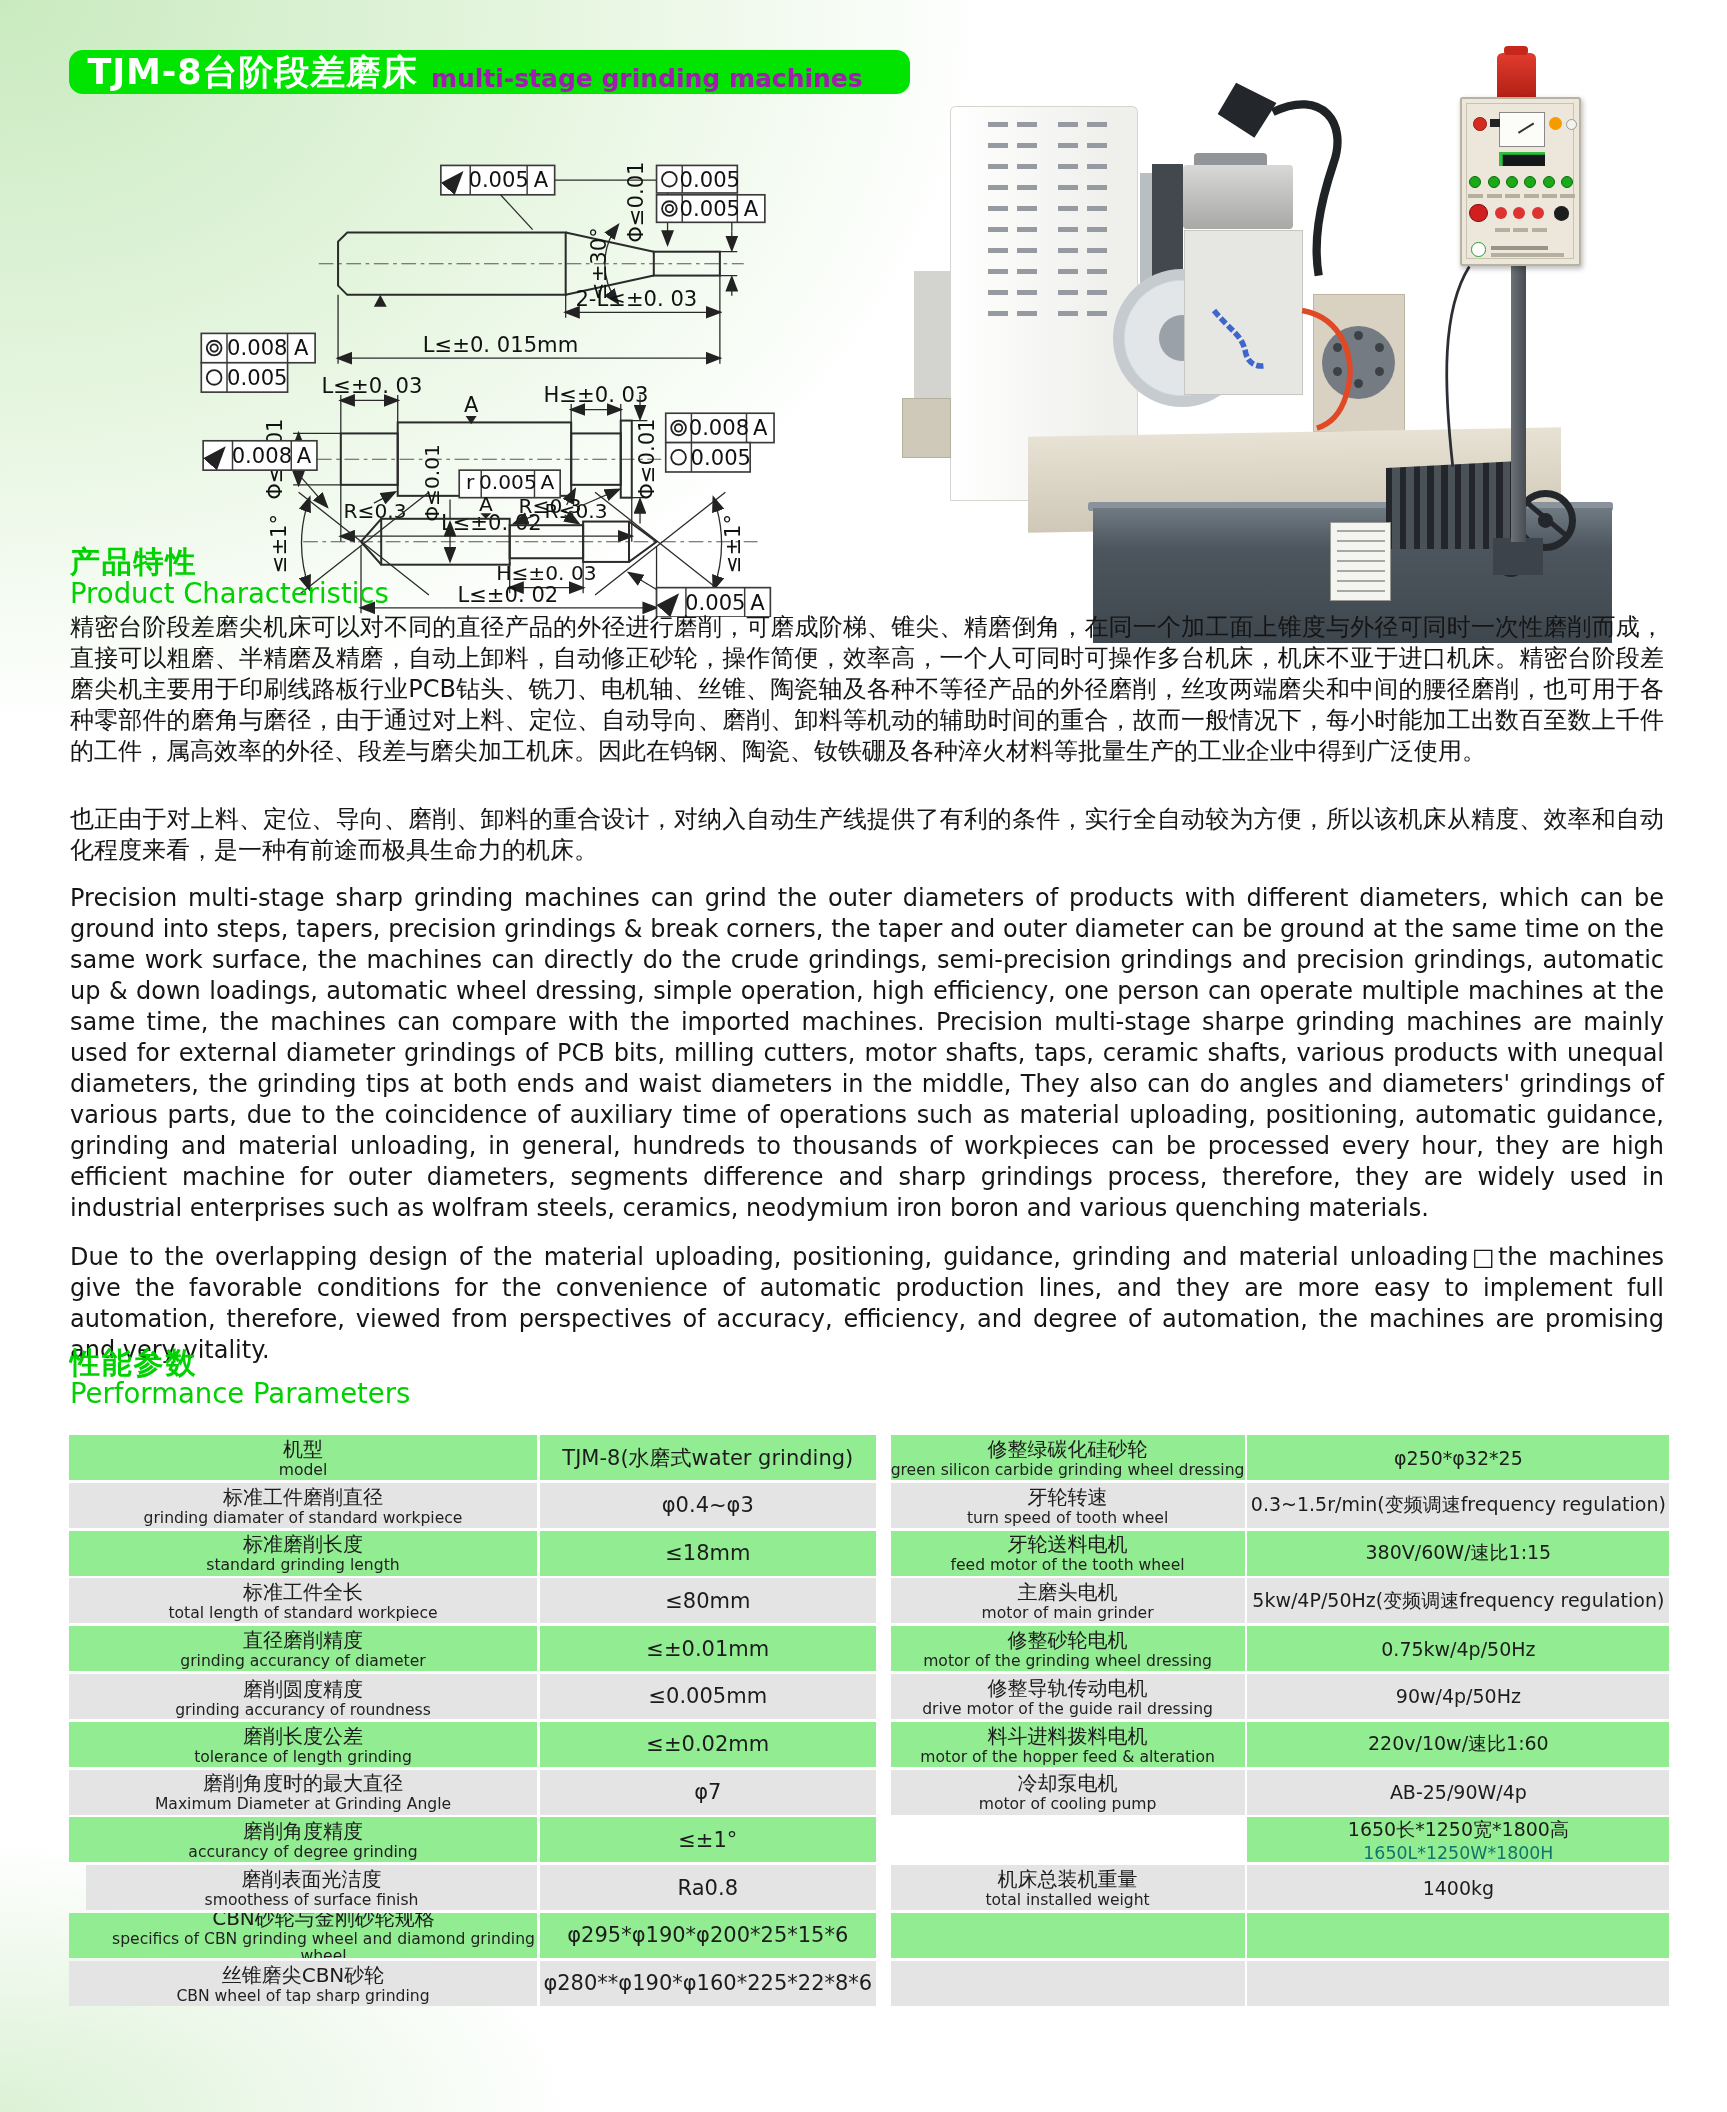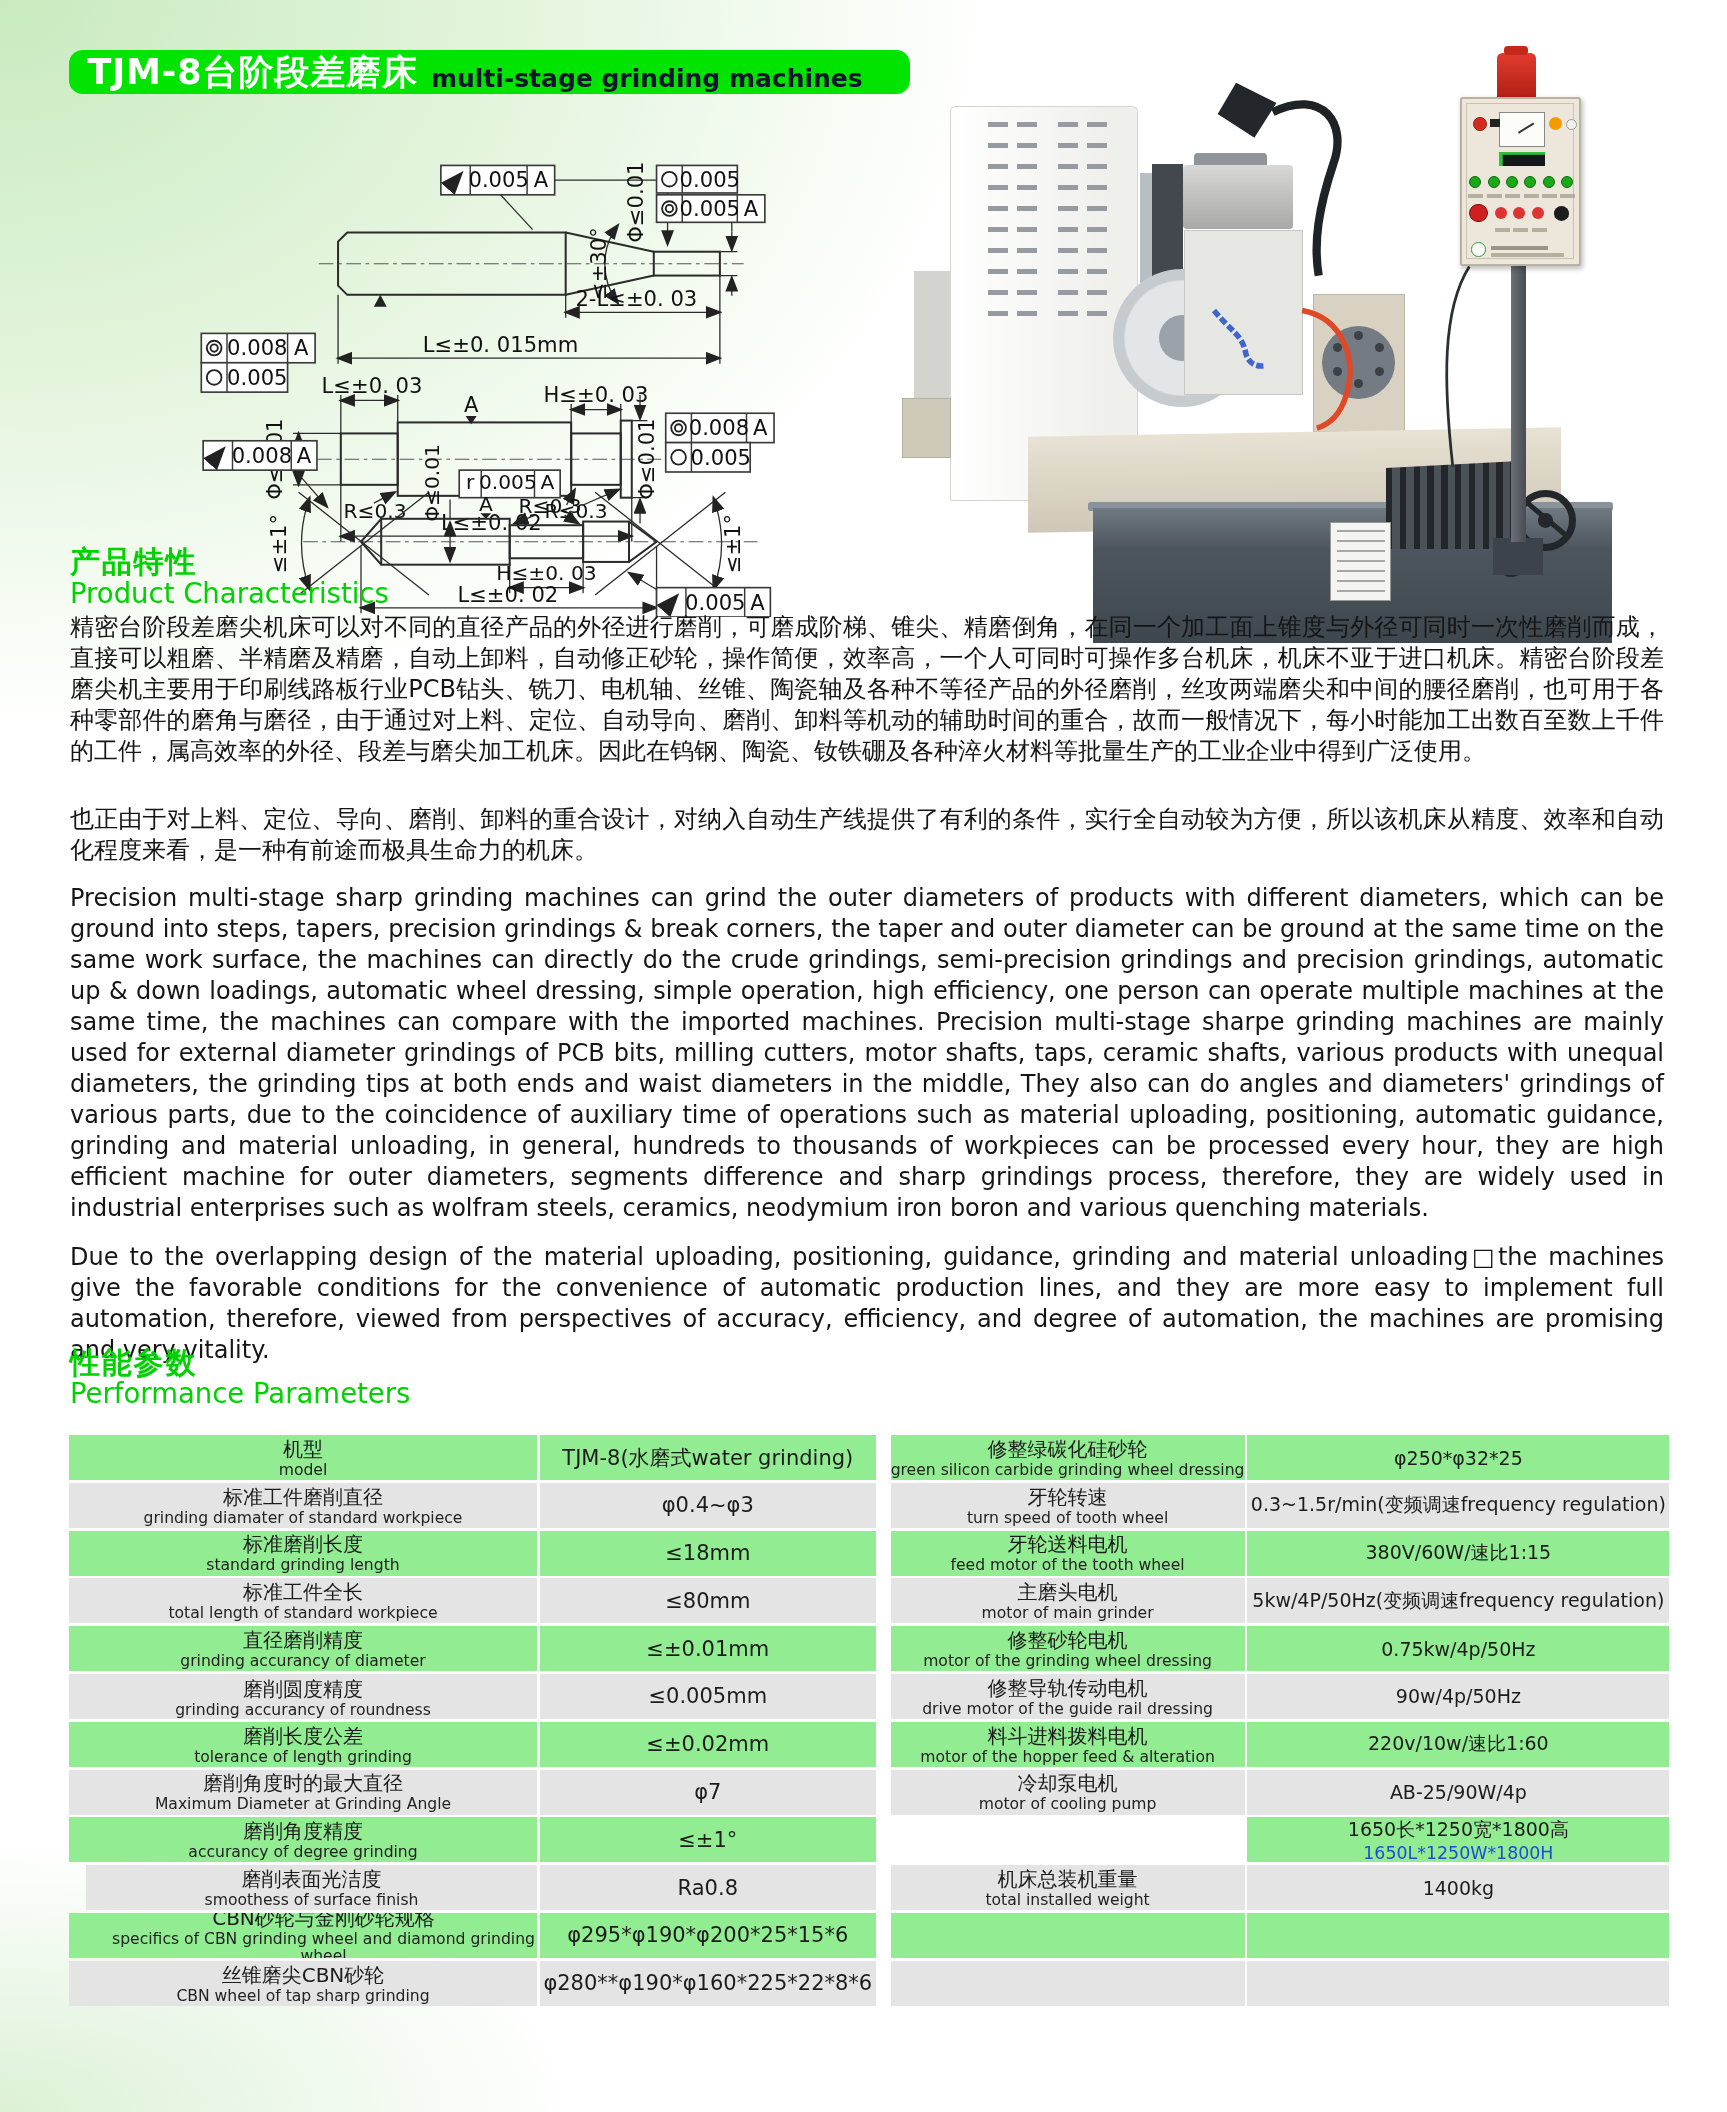--- a/index.html
+++ b/index.html
@@ -8,21 +8,21 @@
     font-family:"DejaVu Sans","Liberation Sans",sans-serif;color:#111;
     background:
       radial-gradient(826px 386px at 0% 100%, rgba(190,230,180,.55), rgba(255,255,255,0) 70%),
       radial-gradient(1377px 1010px at 0% 0%, #c9eabf 0%, #e7f6e1 42%, #ffffff 72%);
   }
   .abs{position:absolute;}
   
   .banner{left:69px;top:50px;width:841px;height:44px;border-radius:13.8px;
     background:var(--banner-green,#00e400);display:flex;align-items:center;padding-left:18.4px;box-sizing:border-box;}
   .banner .zh{color:#fff;font-size:35px;font-weight:bold;letter-spacing:0.9px;white-space:nowrap;}
-  .banner .en{color:#0f172a;font-size:25px;font-weight:600;margin-left:13px;margin-top:12px;white-space:nowrap;}
+  .banner .en{color:#a21caf;font-size:25px;font-weight:600;margin-left:13px;margin-top:12px;white-space:nowrap;}
   
   .h-zh{color:var(--head-green,#00d100);font-size:30px;font-weight:bold;letter-spacing:1.8px;}
   .h-en{color:var(--head-green,#00d100);font-size:27.5px;}
   
   .para{width:1594px;text-align:justify;font-size:24px;line-height:31px;color:#151515;}
   
   svg text{fill:#111;}
   .ln{stroke:#2b2b2b;stroke-width:2.2;fill:none;}
   .thin{stroke:#2b2b2b;stroke-width:1.4;fill:none;}
   .cl{stroke:#555;stroke-width:1.1;fill:none;stroke-dasharray:16 5 4 5;}
@@ -35,21 +35,21 @@
   
   #param-table{left:69px;top:1435px;display:grid;
     grid-template-columns:468px 336px 9.2px 354px 422px;grid-auto-rows:45px;gap:2.8px;}
   .cell{display:flex;flex-direction:column;align-items:center;justify-content:center;overflow:hidden;text-align:center;}
   .cell.green{background:var(--row-green,#92ec92);}
   .cell.gray{background:var(--row-gray,#e4e4e4);}
   .cell .zh{font-size:20px;line-height:25px;color:#1c1c1c;}
   .cell .en{font-size:15.6px;line-height:16.5px;color:#222;}
   .cell .val{font-size:21px;color:#1c1c1c;}
   .cell .rval{font-size:19px;color:#1c1c1c;}
-  .cell .rval2{font-size:17.4px;color:#1d4ed8;}
+  .cell .rval2{font-size:17.4px;color:#0f766e;}
   
   .photo{left:762px;top:35px;width:859px;height:608px;}
   .photo *{position:absolute;box-sizing:border-box;}
   .cabinet{left:188px;top:71px;width:188px;height:395px;background:linear-gradient(90deg,#ffffff,#efefec 85%);
     border:0.9px solid #d5d5cf;border-radius:5.5px 5.5px 0 0;}
   .vent{width:20px;height:197px;top:87px;background:repeating-linear-gradient(180deg,#959ba1 0 4.6px,rgba(0,0,0,0) 4.6px 21px);}
   .side-piece{left:152px;top:236px;width:37px;height:129px;background:#d3d3cf;}
   .side-box{left:140px;top:363px;width:49px;height:60px;background:#cfc9ba;border:0.9px solid #b5af9e;}
   .dots3{left:285px;top:418px;width:37px;height:7.3px;}
   .rails{left:378px;top:138px;width:13px;height:220px;background:#b9bec3;}

